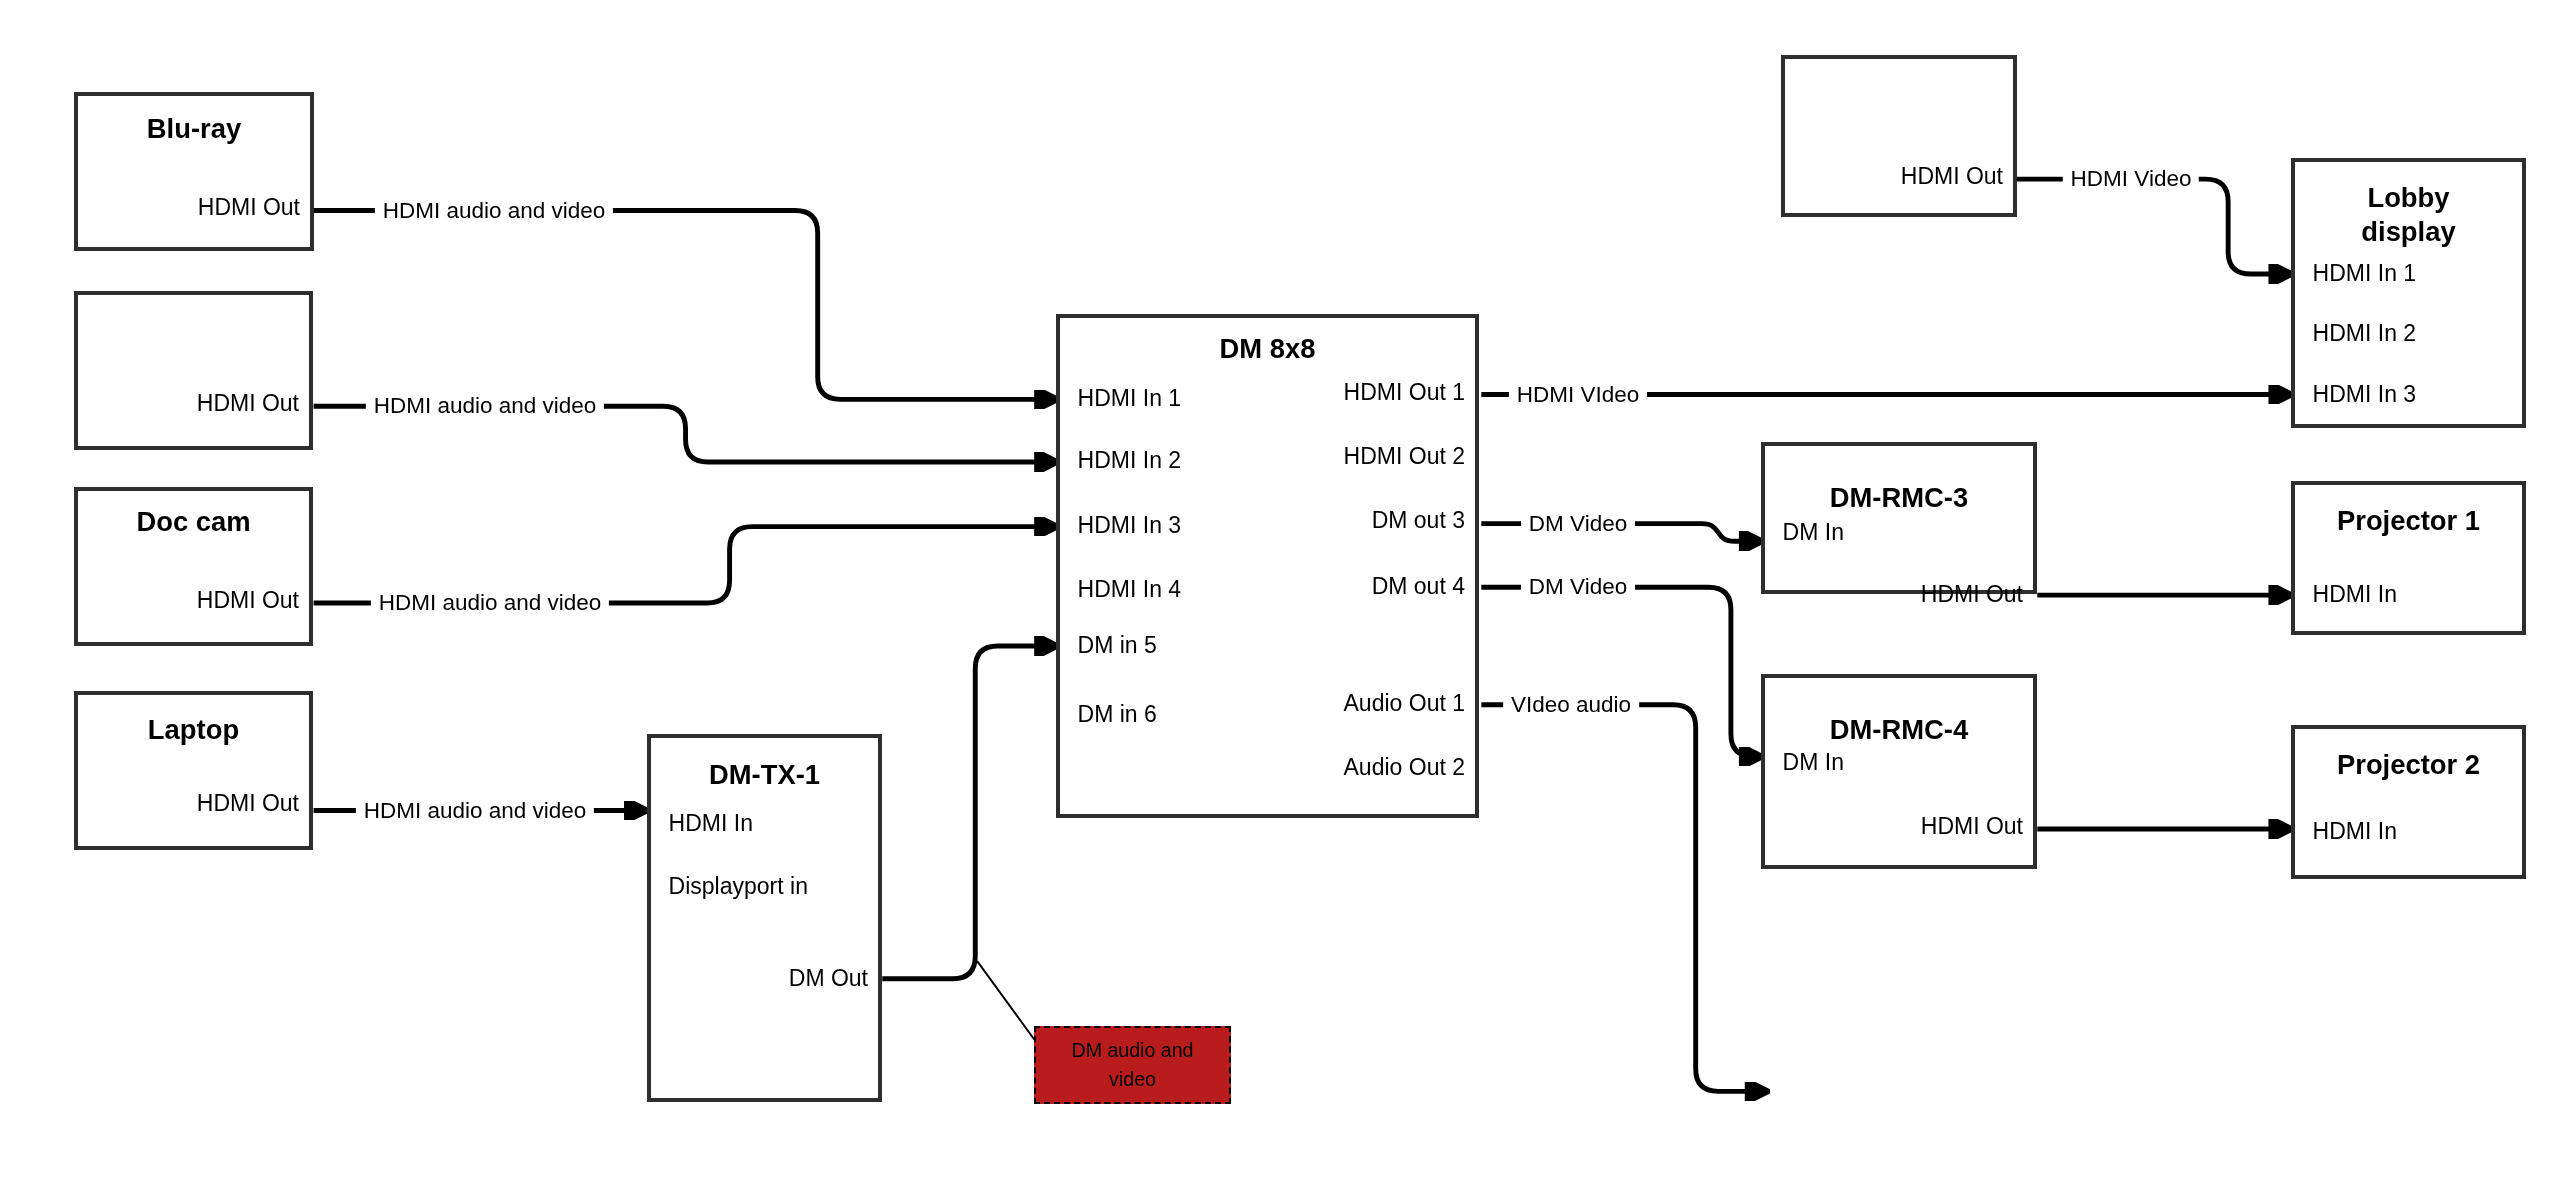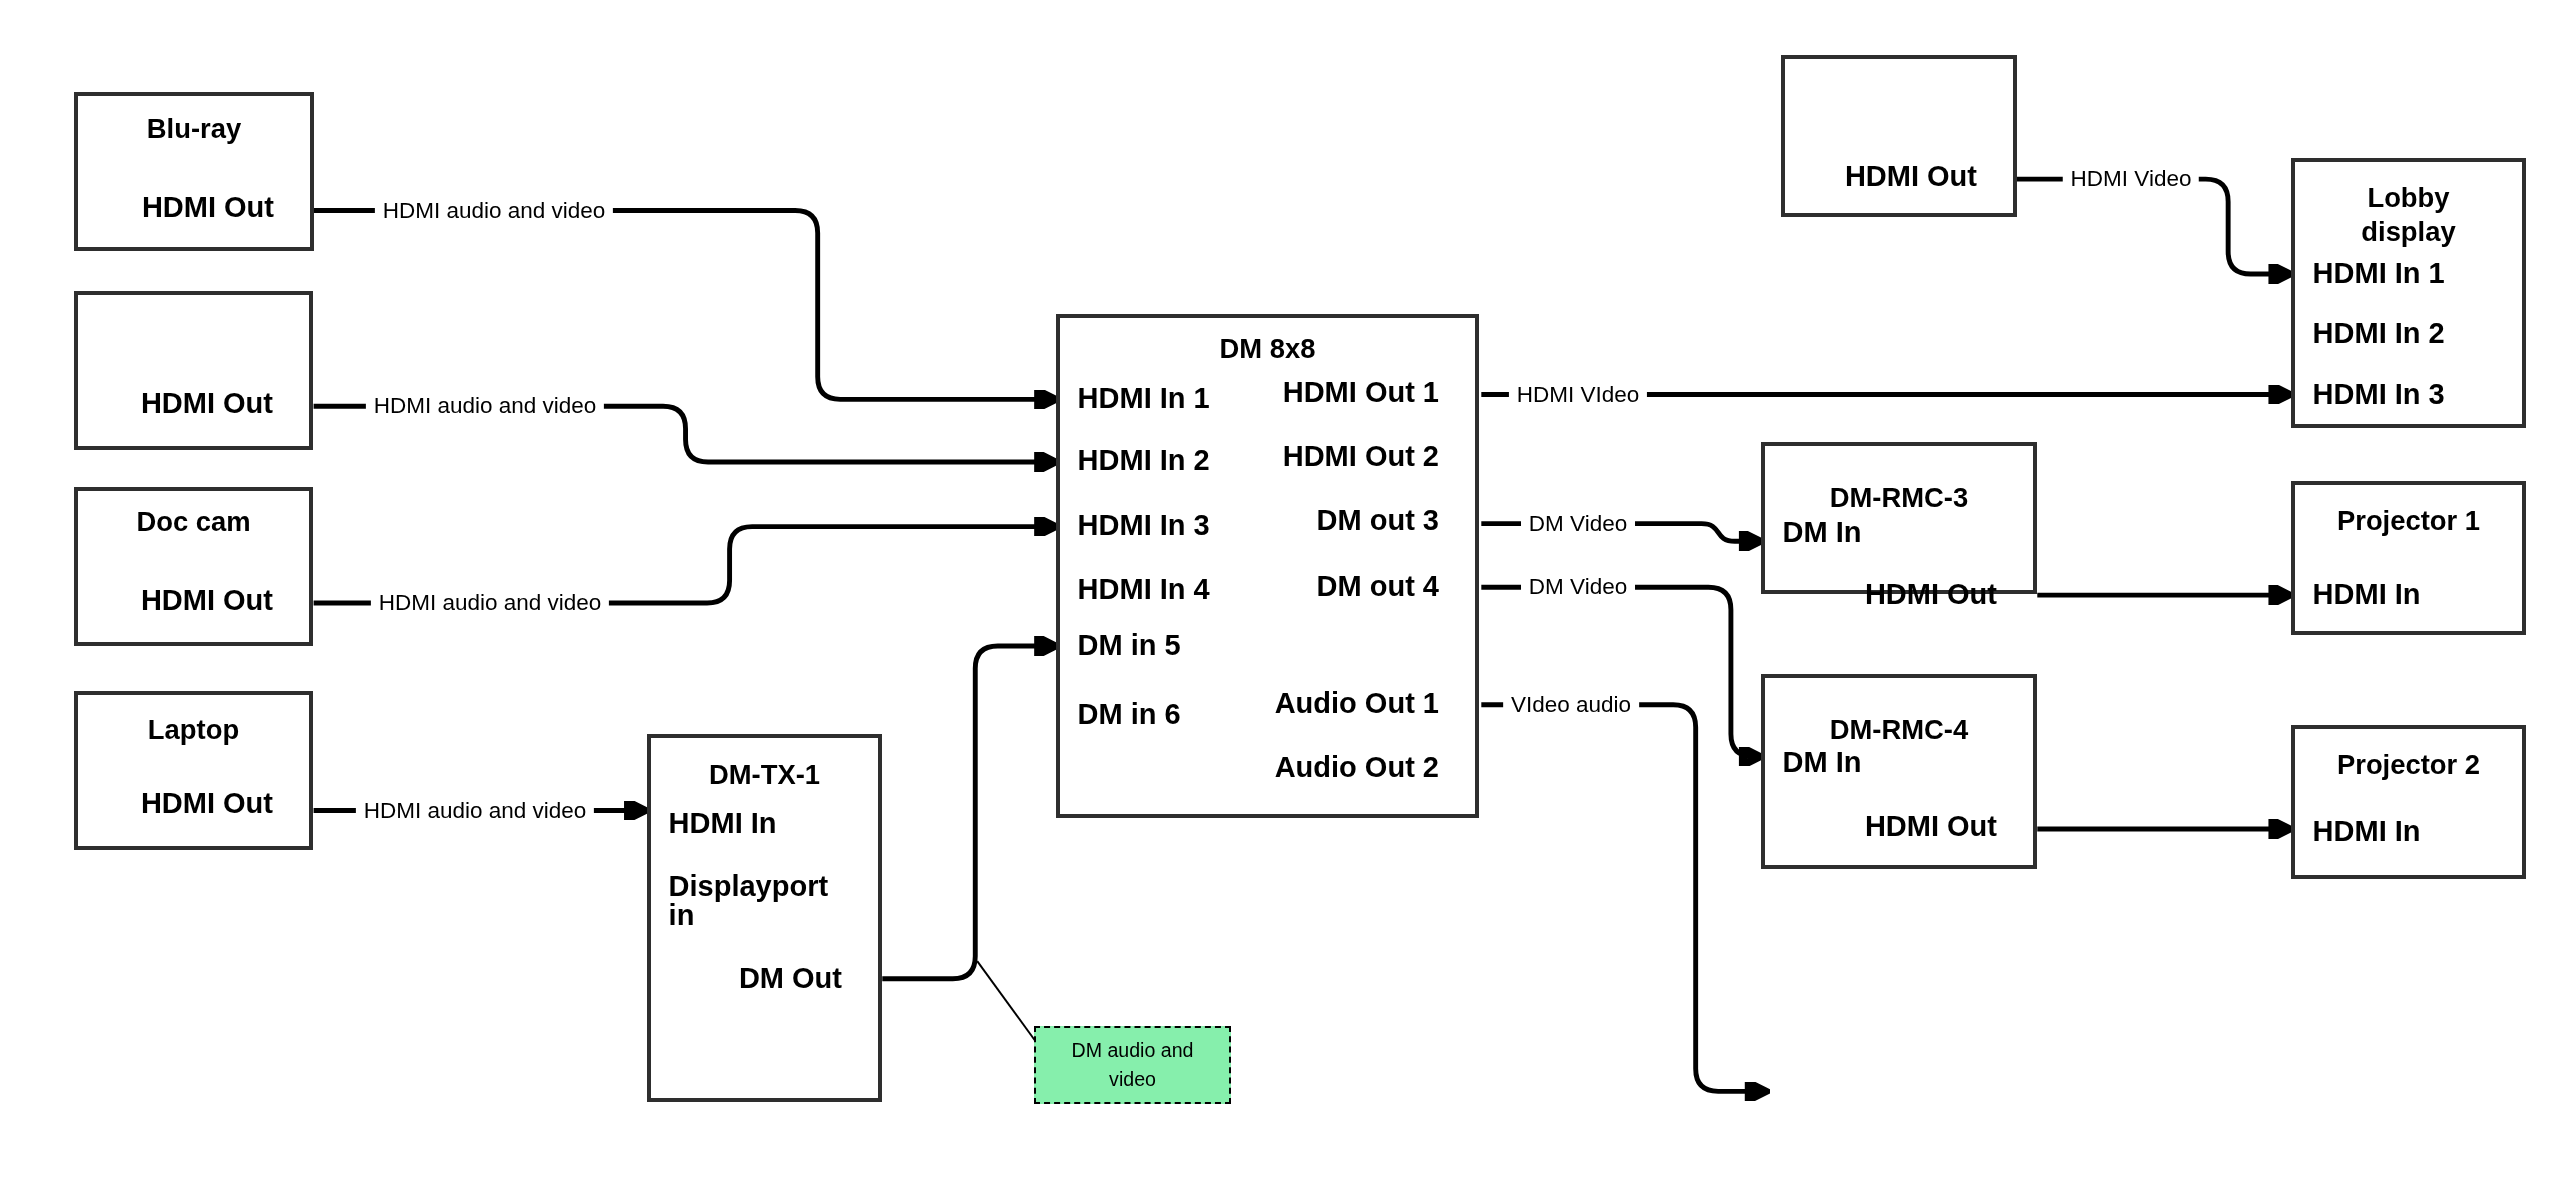--- a/index.html
+++ b/index.html
@@ -30,42 +30,41 @@
     position: absolute;
     left: 7.8px; right: 7.8px;
     text-align: center;
     font-size: 27.4px;
     font-weight: bold;
     line-height: 34px;
     white-space: pre-line;
   }
   .node .port {
     position: absolute;
-    left: 17.6px; right: 36px;
+    left: 17.6px; right: 10px;
     height: 29px;
     line-height: 29px;
-    font-size: 29px;
-    font-weight: bold;
+    font-size: 23px;
   }
   .node .port.left  { text-align: left; }
   .node .port.right { text-align: right; }
   .wire-label {
     position: absolute;
     transform: translate(-50%, -50%);
     background: #ffffff;
     padding: 0 7.8px;
     font-size: 22.5px;
     line-height: 27.4px;
     white-space: nowrap;
   }
   .note {
     position: absolute;
     box-sizing: border-box;
     border: 2px dashed #000000;
-    background: #86efac;
+    background: #b91c1c;
     display: flex;
     align-items: center;
     justify-content: center;
   }
   .note .note-text {
     font-size: 19.6px;
     line-height: 29px;
     text-align: center;
     white-space: pre-line;
   }

